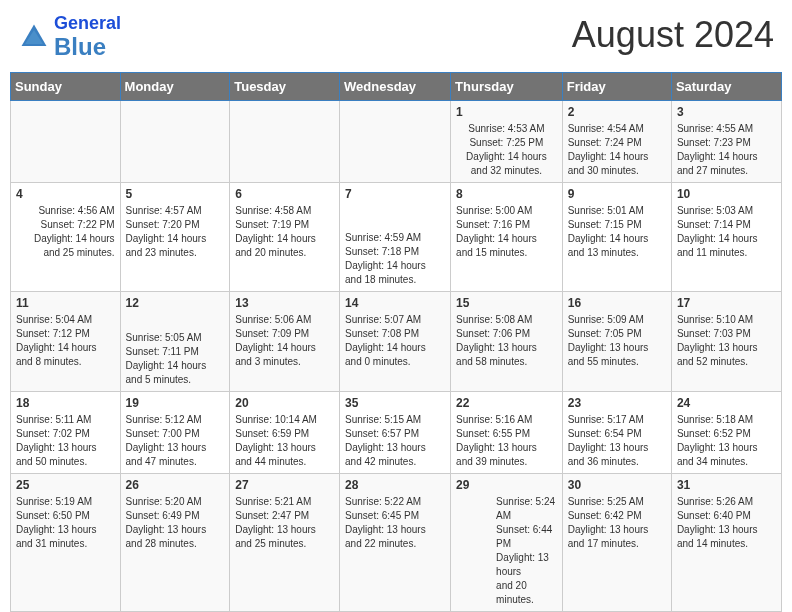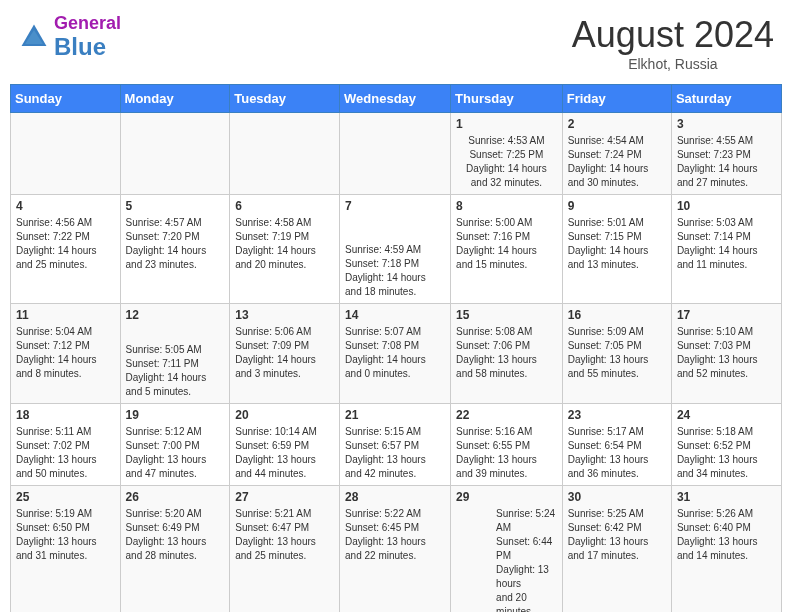--- a/index.html
+++ b/index.html
@@ -23,49 +23,49 @@
       gap: 4px;
     }
     .logo-text {
       display: flex;
       flex-direction: column;
       line-height: 1.1;
     }
     .logo-general {
       font-size: 18px;
       font-weight: bold;
-      color: #a21caf;
+      color: #1d4ed8;
     }
     .logo-blue {
       font-size: 24px;
       font-weight: bold;
       color: #3a7fc1;
     }
     .logo-icon {
       width: 32px;
       height: 32px;
     }
     .title-block {
-      text-align: center;
+      text-align: right;
     }
     .month-title {
       font-size: 36px;
       font-weight: normal;
       color: #333;
     }
     .location {
       font-size: 14px;
       color: #555;
     }
     table {
       width: 100%;
       border-collapse: collapse;
     }
     thead tr {
-      background-color: #3b82f6;
+      background-color: #737373;
       color: #fff;
     }
     thead th {
       padding: 6px 4px;
       font-size: 13px;
       font-weight: bold;
       text-align: left;
       border: 1px solid #3a7fc1;
     }
     tbody tr {
@@ -109,21 +109,20 @@
       <polygon points="18,4 32,28 4,28" fill="#3a7fc1"></polygon>
       <polygon points="18,10 28,26 8,26" fill="#5a9fd4" opacity="0.5"></polygon>
     </svg>
     <div class="logo-text">
       <span class="logo-general">General</span>
       <span class="logo-blue">Blue</span>
     </div>
   </div>
   <div class="title-block">
     <div class="month-title">August 2024</div>
-    <div class="location">Elkhot, Russia</div>
   </div>
 </div>
 
 <table>
   <thead>
     <tr>
     <th>Sunday</th>
         <th>Monday</th>
         <th>Tuesday</th>
         <th>Wednesday</th>
@@ -156,21 +155,21 @@
           <span class="day-num">3</span>
           <div class="day-info" style="white-space: pre-line;">Sunrise: 4:55 AM
 Sunset: 7:23 PM
 Daylight: 14 hours
 and 27 minutes.</div>
         </td>
       </tr>
       <tr>
         <td>
           <span class="day-num">4</span>
-          <div class="day-info" style="white-space: pre-line;">Sunrise: 4:56 AM
+          <div class="day-info" style="white-space: pre-line; text-align: right;">Sunrise: 4:56 AM
 Sunset: 7:22 PM
 Daylight: 14 hours
 and 25 minutes.</div>
         </td>
         <td>
           <span class="day-num">5</span>
           <div class="day-info" style="white-space: pre-line;">Sunrise: 4:57 AM
 Sunset: 7:20 PM
 Daylight: 14 hours
 and 23 minutes.</div>
@@ -278,21 +277,21 @@
 and 47 minutes.</div>
         </td>
         <td>
           <span class="day-num">20</span>
           <div class="day-info" style="white-space: pre-line;">Sunrise: 10:14 AM
 Sunset: 6:59 PM
 Daylight: 13 hours
 and 44 minutes.</div>
         </td>
         <td>
-          <span class="day-num">21</span>
+          <span class="day-num">35</span>
           <div class="day-info" style="white-space: pre-line;">Sunrise: 5:15 AM
 Sunset: 6:57 PM
 Daylight: 13 hours
 and 42 minutes.</div>
         </td>
         <td>
           <span class="day-num">22</span>
           <div class="day-info" style="white-space: pre-line;">Sunrise: 5:16 AM
 Sunset: 6:55 PM
 Daylight: 13 hours
@@ -324,21 +323,21 @@
         <td>
           <span class="day-num">26</span>
           <div class="day-info" style="white-space: pre-line;">Sunrise: 5:20 AM
 Sunset: 6:49 PM
 Daylight: 13 hours
 and 28 minutes.</div>
         </td>
         <td>
           <span class="day-num">27</span>
           <div class="day-info" style="white-space: pre-line;">Sunrise: 5:21 AM
-Sunset: 6:47 PM
+Sunset: 2:47 PM
 Daylight: 13 hours
 and 25 minutes.</div>
         </td>
         <td>
           <span class="day-num">28</span>
           <div class="day-info" style="white-space: pre-line;">Sunrise: 5:22 AM
 Sunset: 6:45 PM
 Daylight: 13 hours
 and 22 minutes.</div>
         </td>

